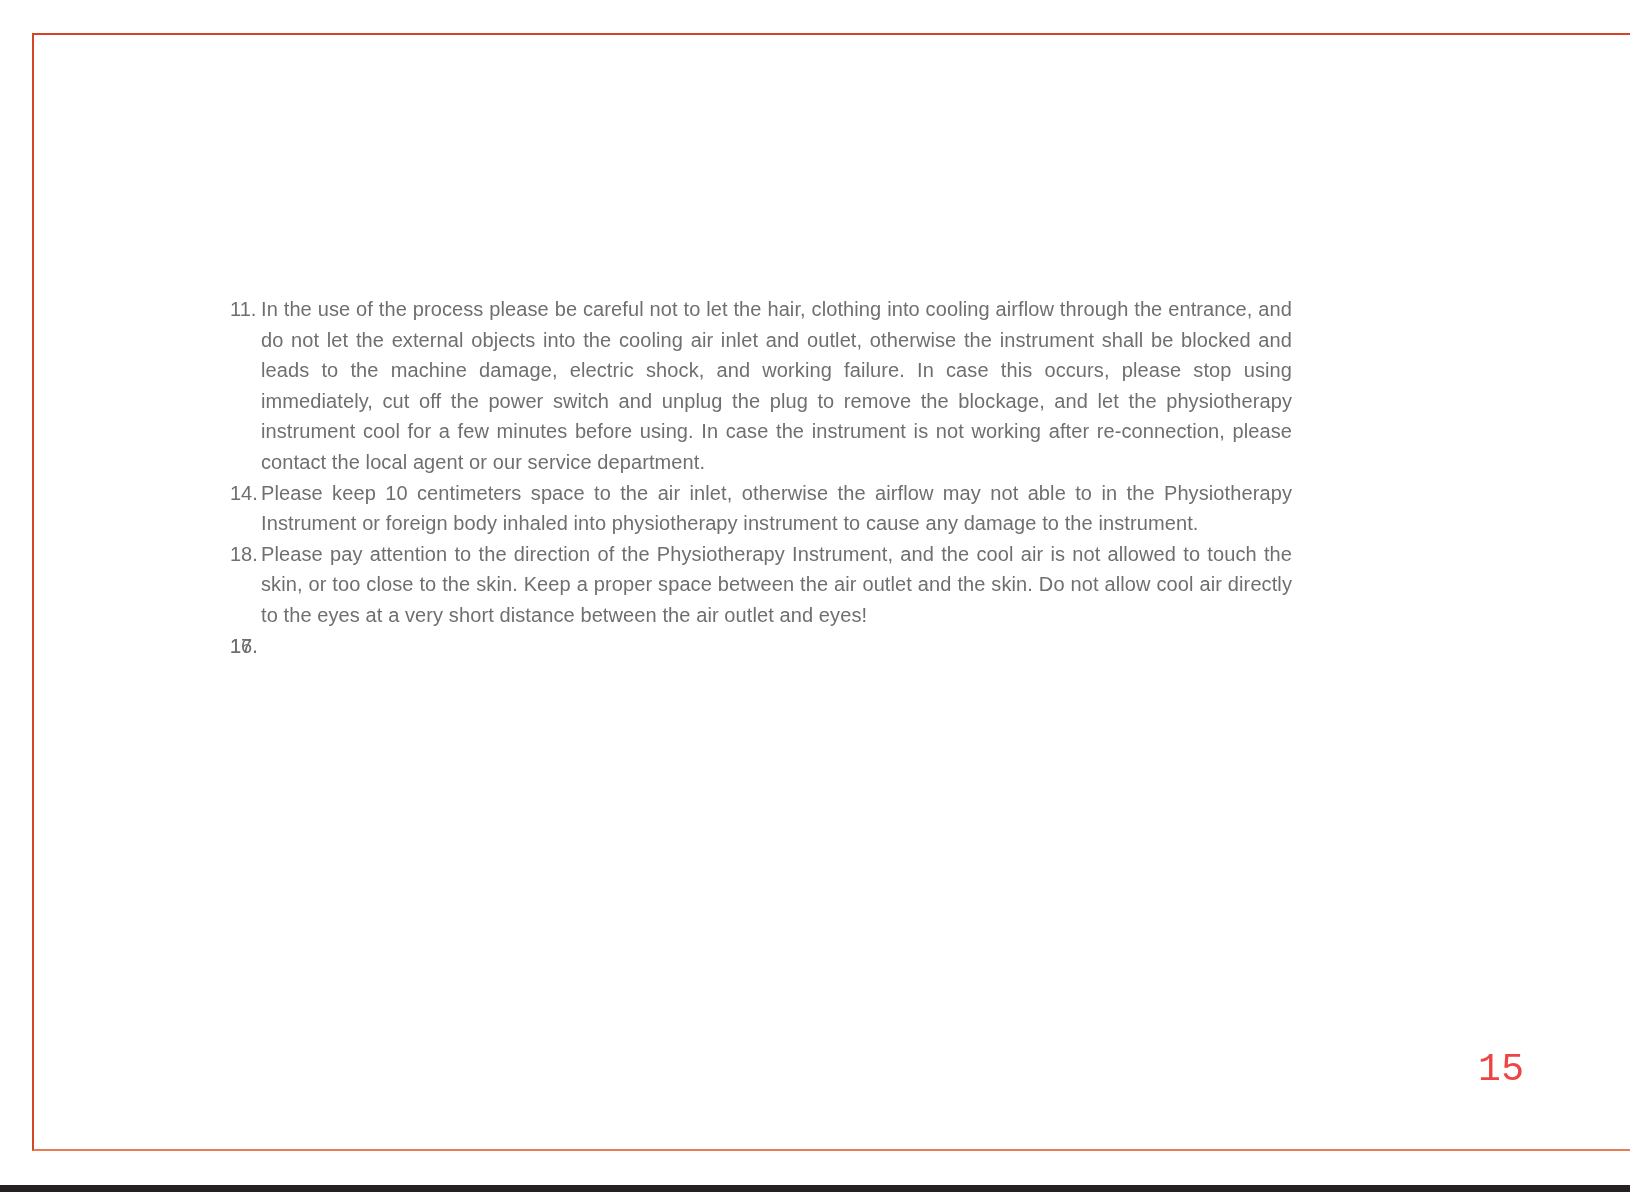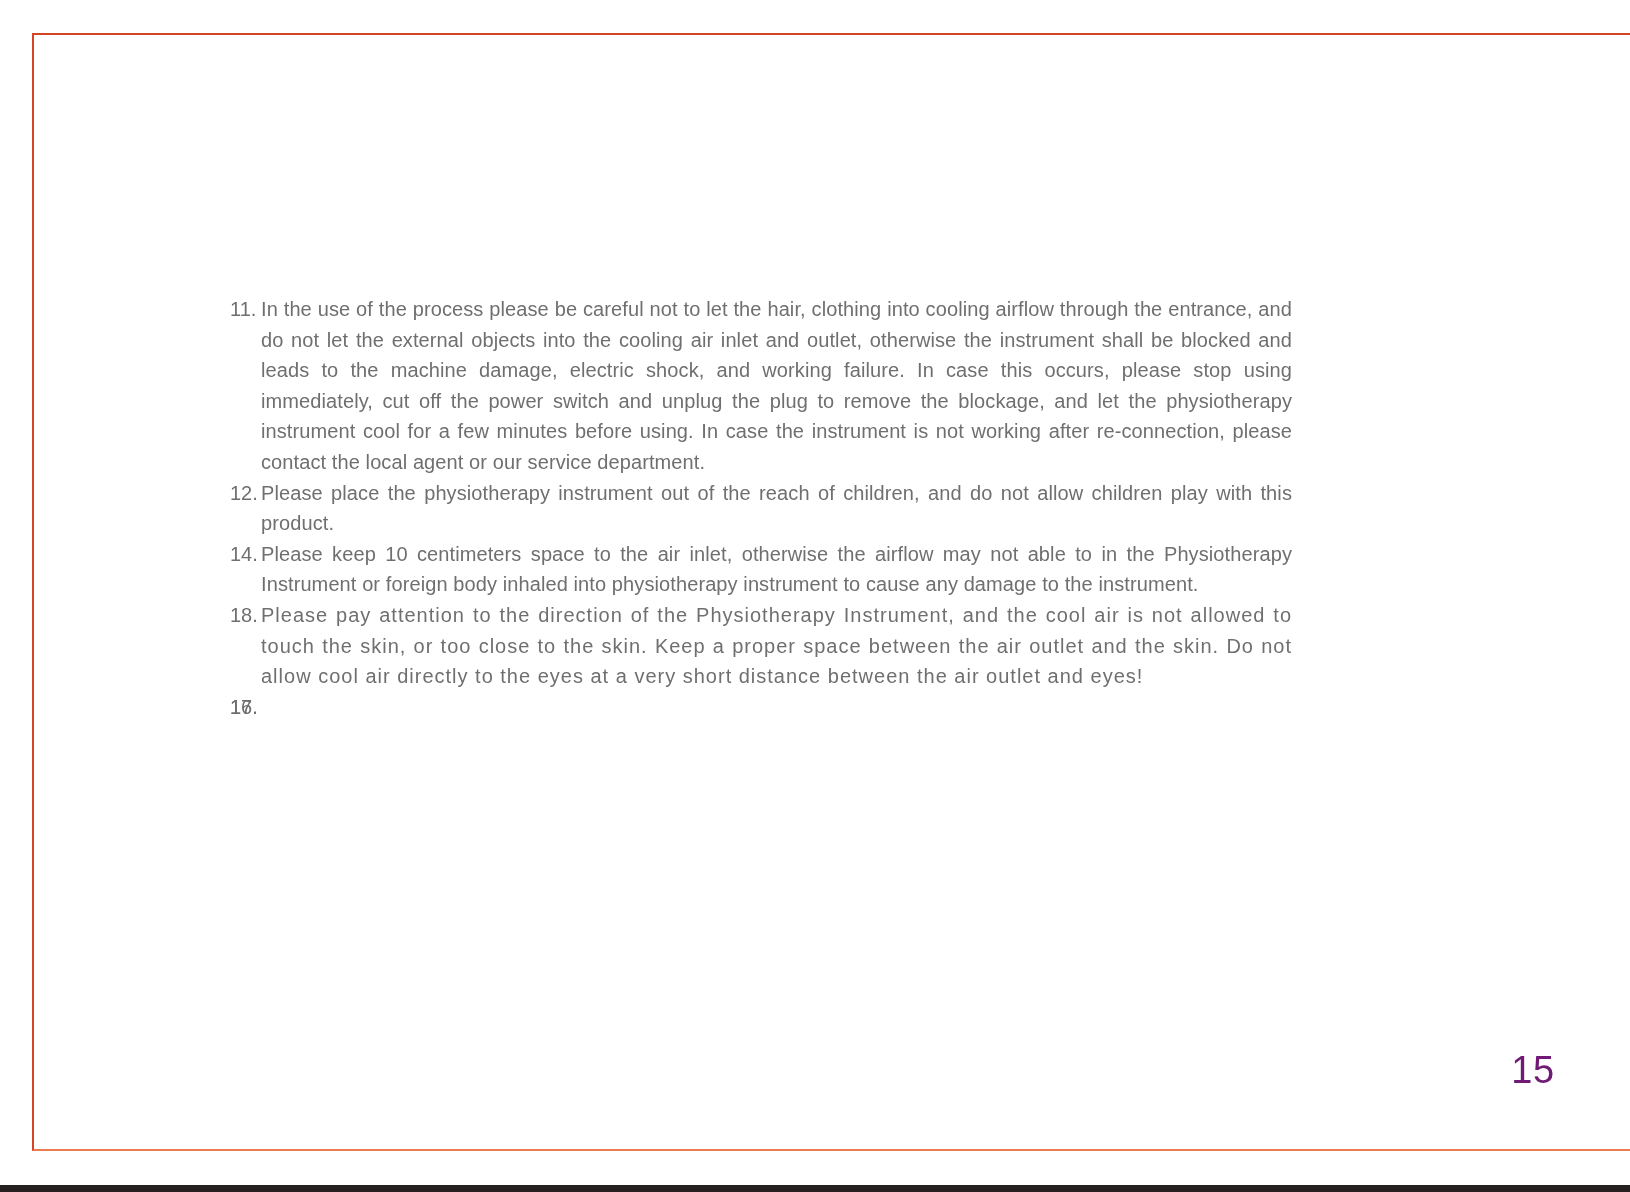--- a/index.html
+++ b/index.html
@@ -55,25 +55,26 @@
   }
   
   .safety-item:nth-child(4) { letter-spacing: 1.0px; }
   .safety-item:nth-child(5) { letter-spacing: 0.45px; }
   .safety-item:nth-child(7) { letter-spacing: 1.0px; margin-top: 24px; }
   .page-number {
     position: absolute;
     left: 1478px;
     top: 1048px;
     width: 110px;
-    text-align: center;
+    text-align: left;
     font-size: 38px;
     line-height: 44px;
-    color: #701a75;
+    color: #ef4444;
     letter-spacing: 0.5px;
+    font-family: Liberation Mono, monospace;
   }
   .footer-bar {
     position: absolute;
     left: 0;
     bottom: 0;
     width: 1630px;
     height: 7px;
     background: #262020;
   }
 </style>
@@ -84,24 +85,20 @@
 
   <div class="frame"></div>
 
   <div class="safety-list">
 
     <div class="safety-item">
       <span class="num">11.</span>
       <span>In the use of the process please be careful not to let the hair, clothing into cooling airflow through the entrance, and do not let the external objects into the cooling air inlet and outlet, otherwise the instrument shall be blocked and leads to the machine damage, electric shock, and working failure. In case this occurs, please stop using immediately, cut off the power switch and unplug the plug to remove the blockage, and let the physiotherapy instrument cool for a few minutes before using. In case the instrument is not working after re-connection, please contact the local agent or our service department.</span>
     </div>
 
-    <div class="safety-item">
-      <span class="num">12.</span>
-      <span>Please place the physiotherapy instrument out of the reach of children, and do not allow children play with this product.</span>
-    </div>
 
 
     <div class="safety-item">
       <span class="num">14.</span>
       <span>Please keep 10 centimeters space to the air inlet, otherwise the airflow may not able to in the Physiotherapy Instrument or foreign body inhaled into physiotherapy instrument to cause any damage to the instrument.</span>
     </div>
 
     <div class="safety-item">
       <span class="num">18.</span>
       <span>Please pay attention to the direction of the Physiotherapy Instrument, and the cool air is not allowed to touch the skin, or too close to the skin. Keep a proper space between the air outlet and the skin. Do not allow cool air directly to the eyes at a very short distance between the air outlet and eyes!</span>

